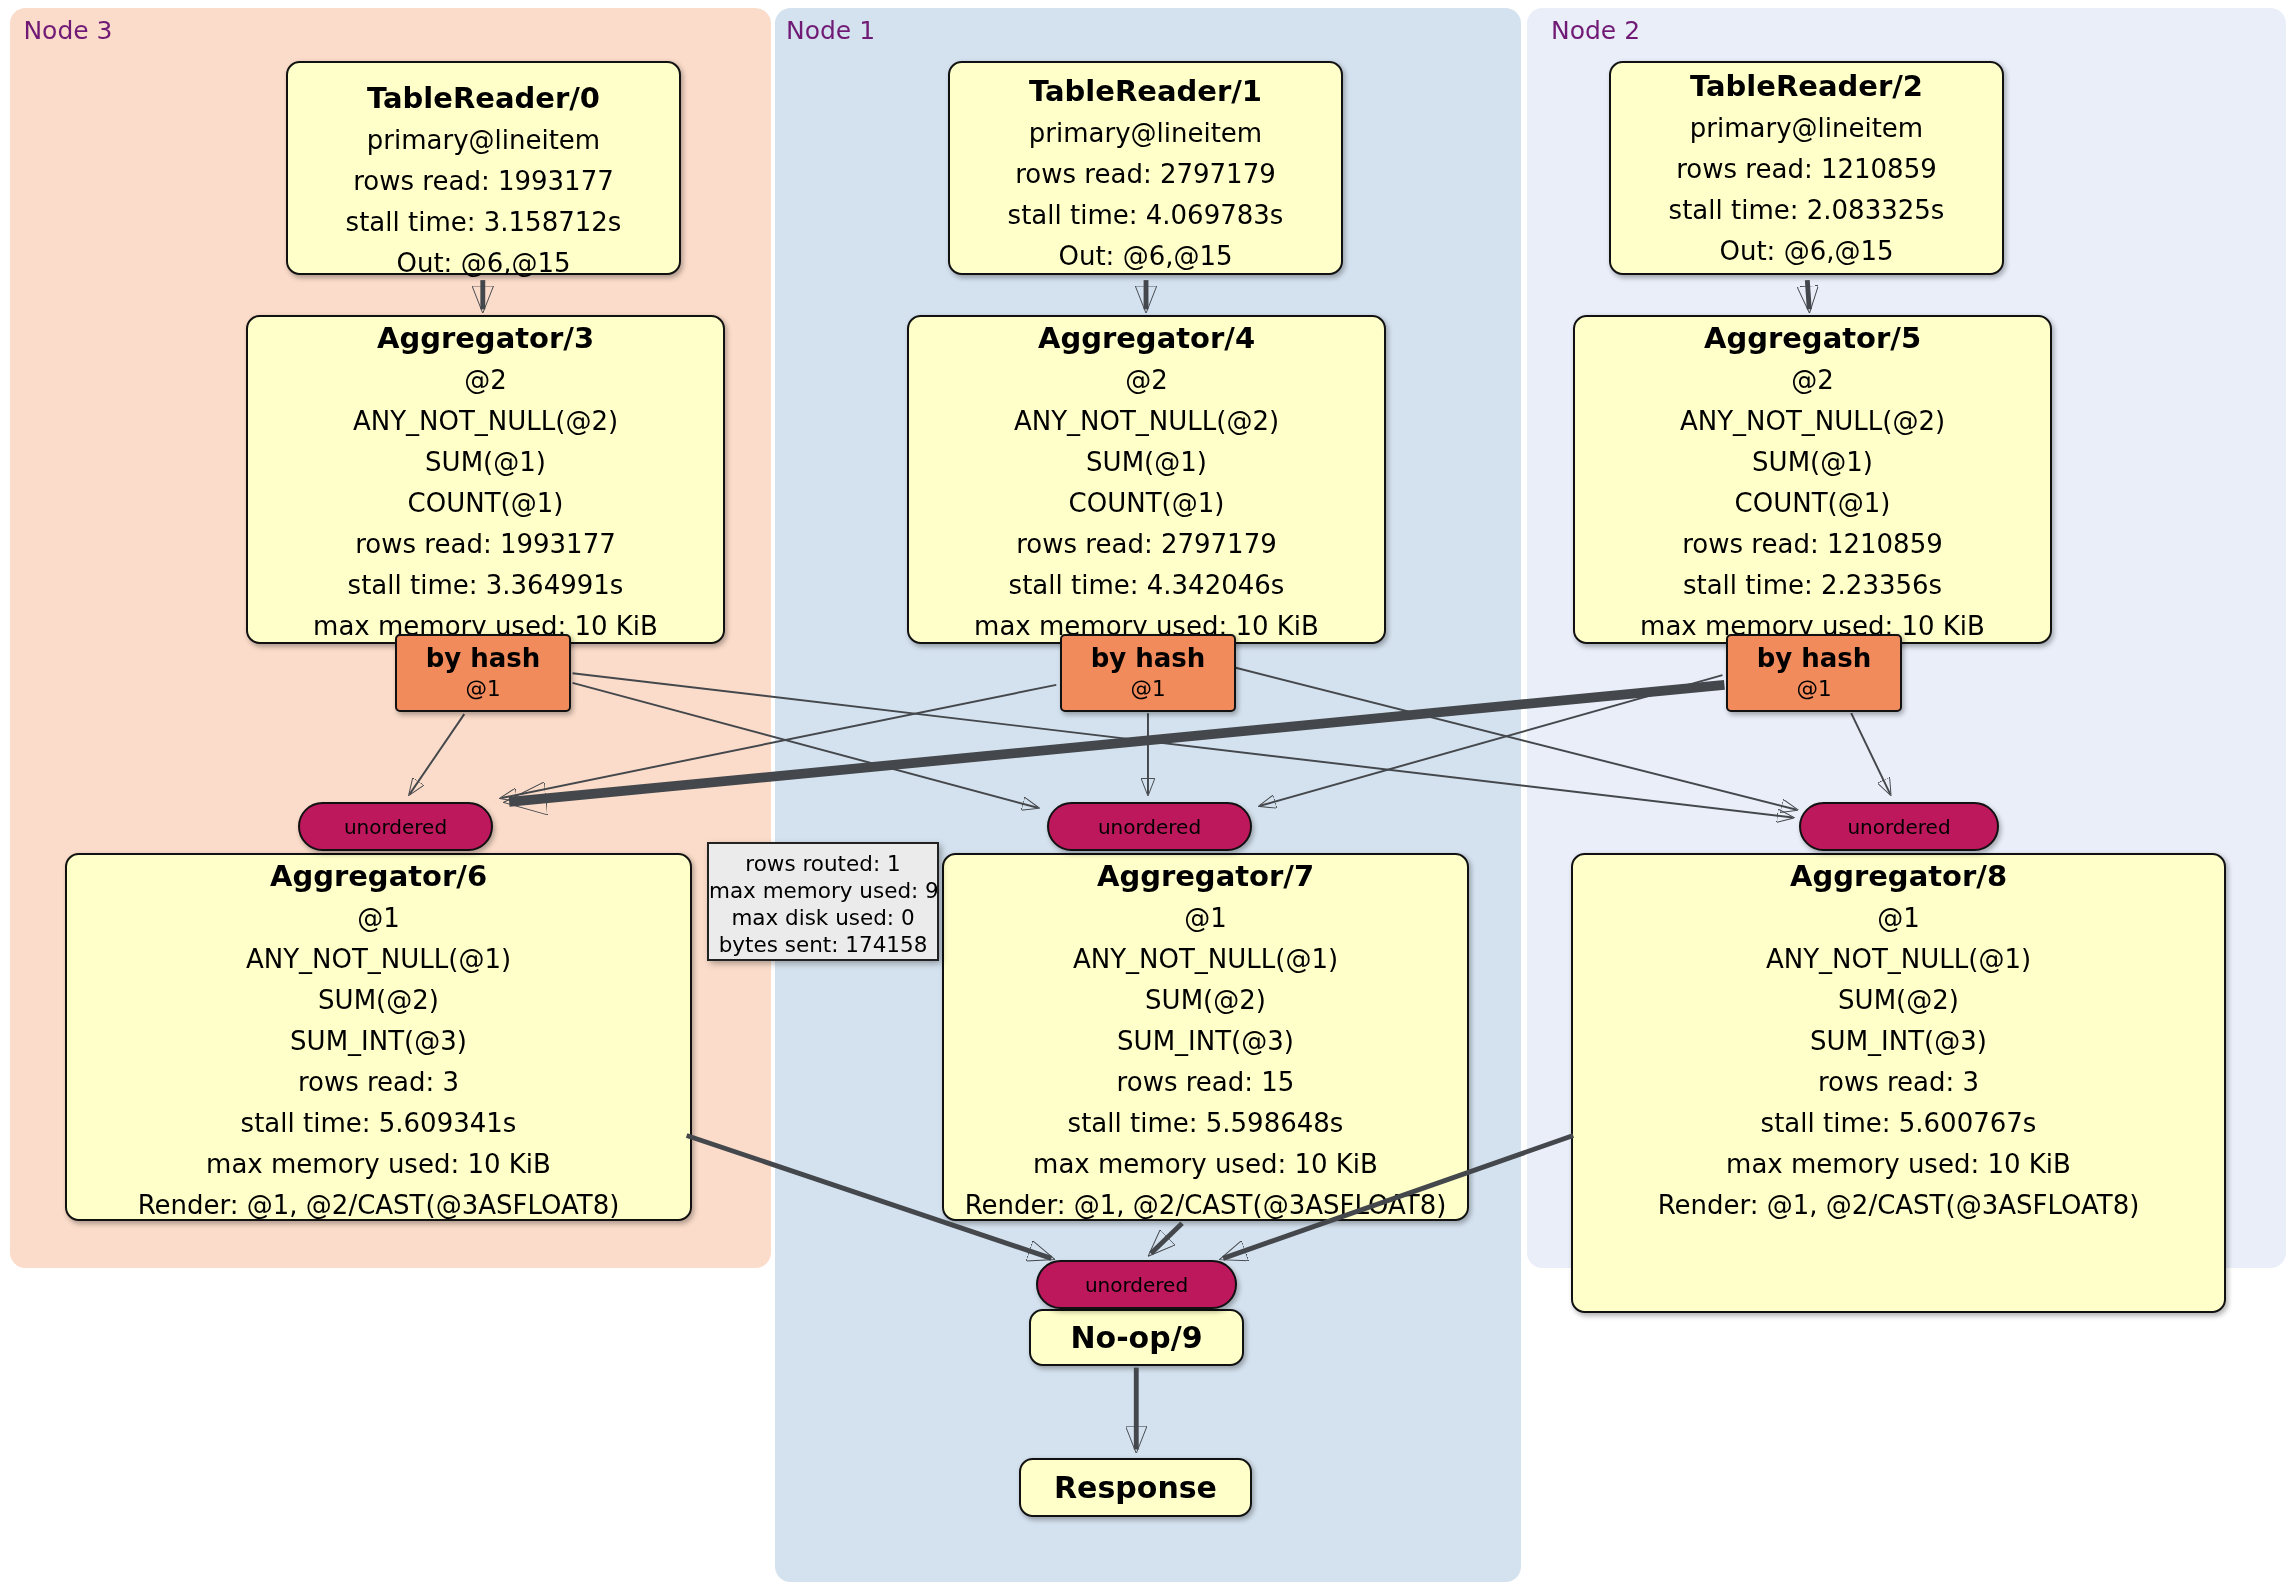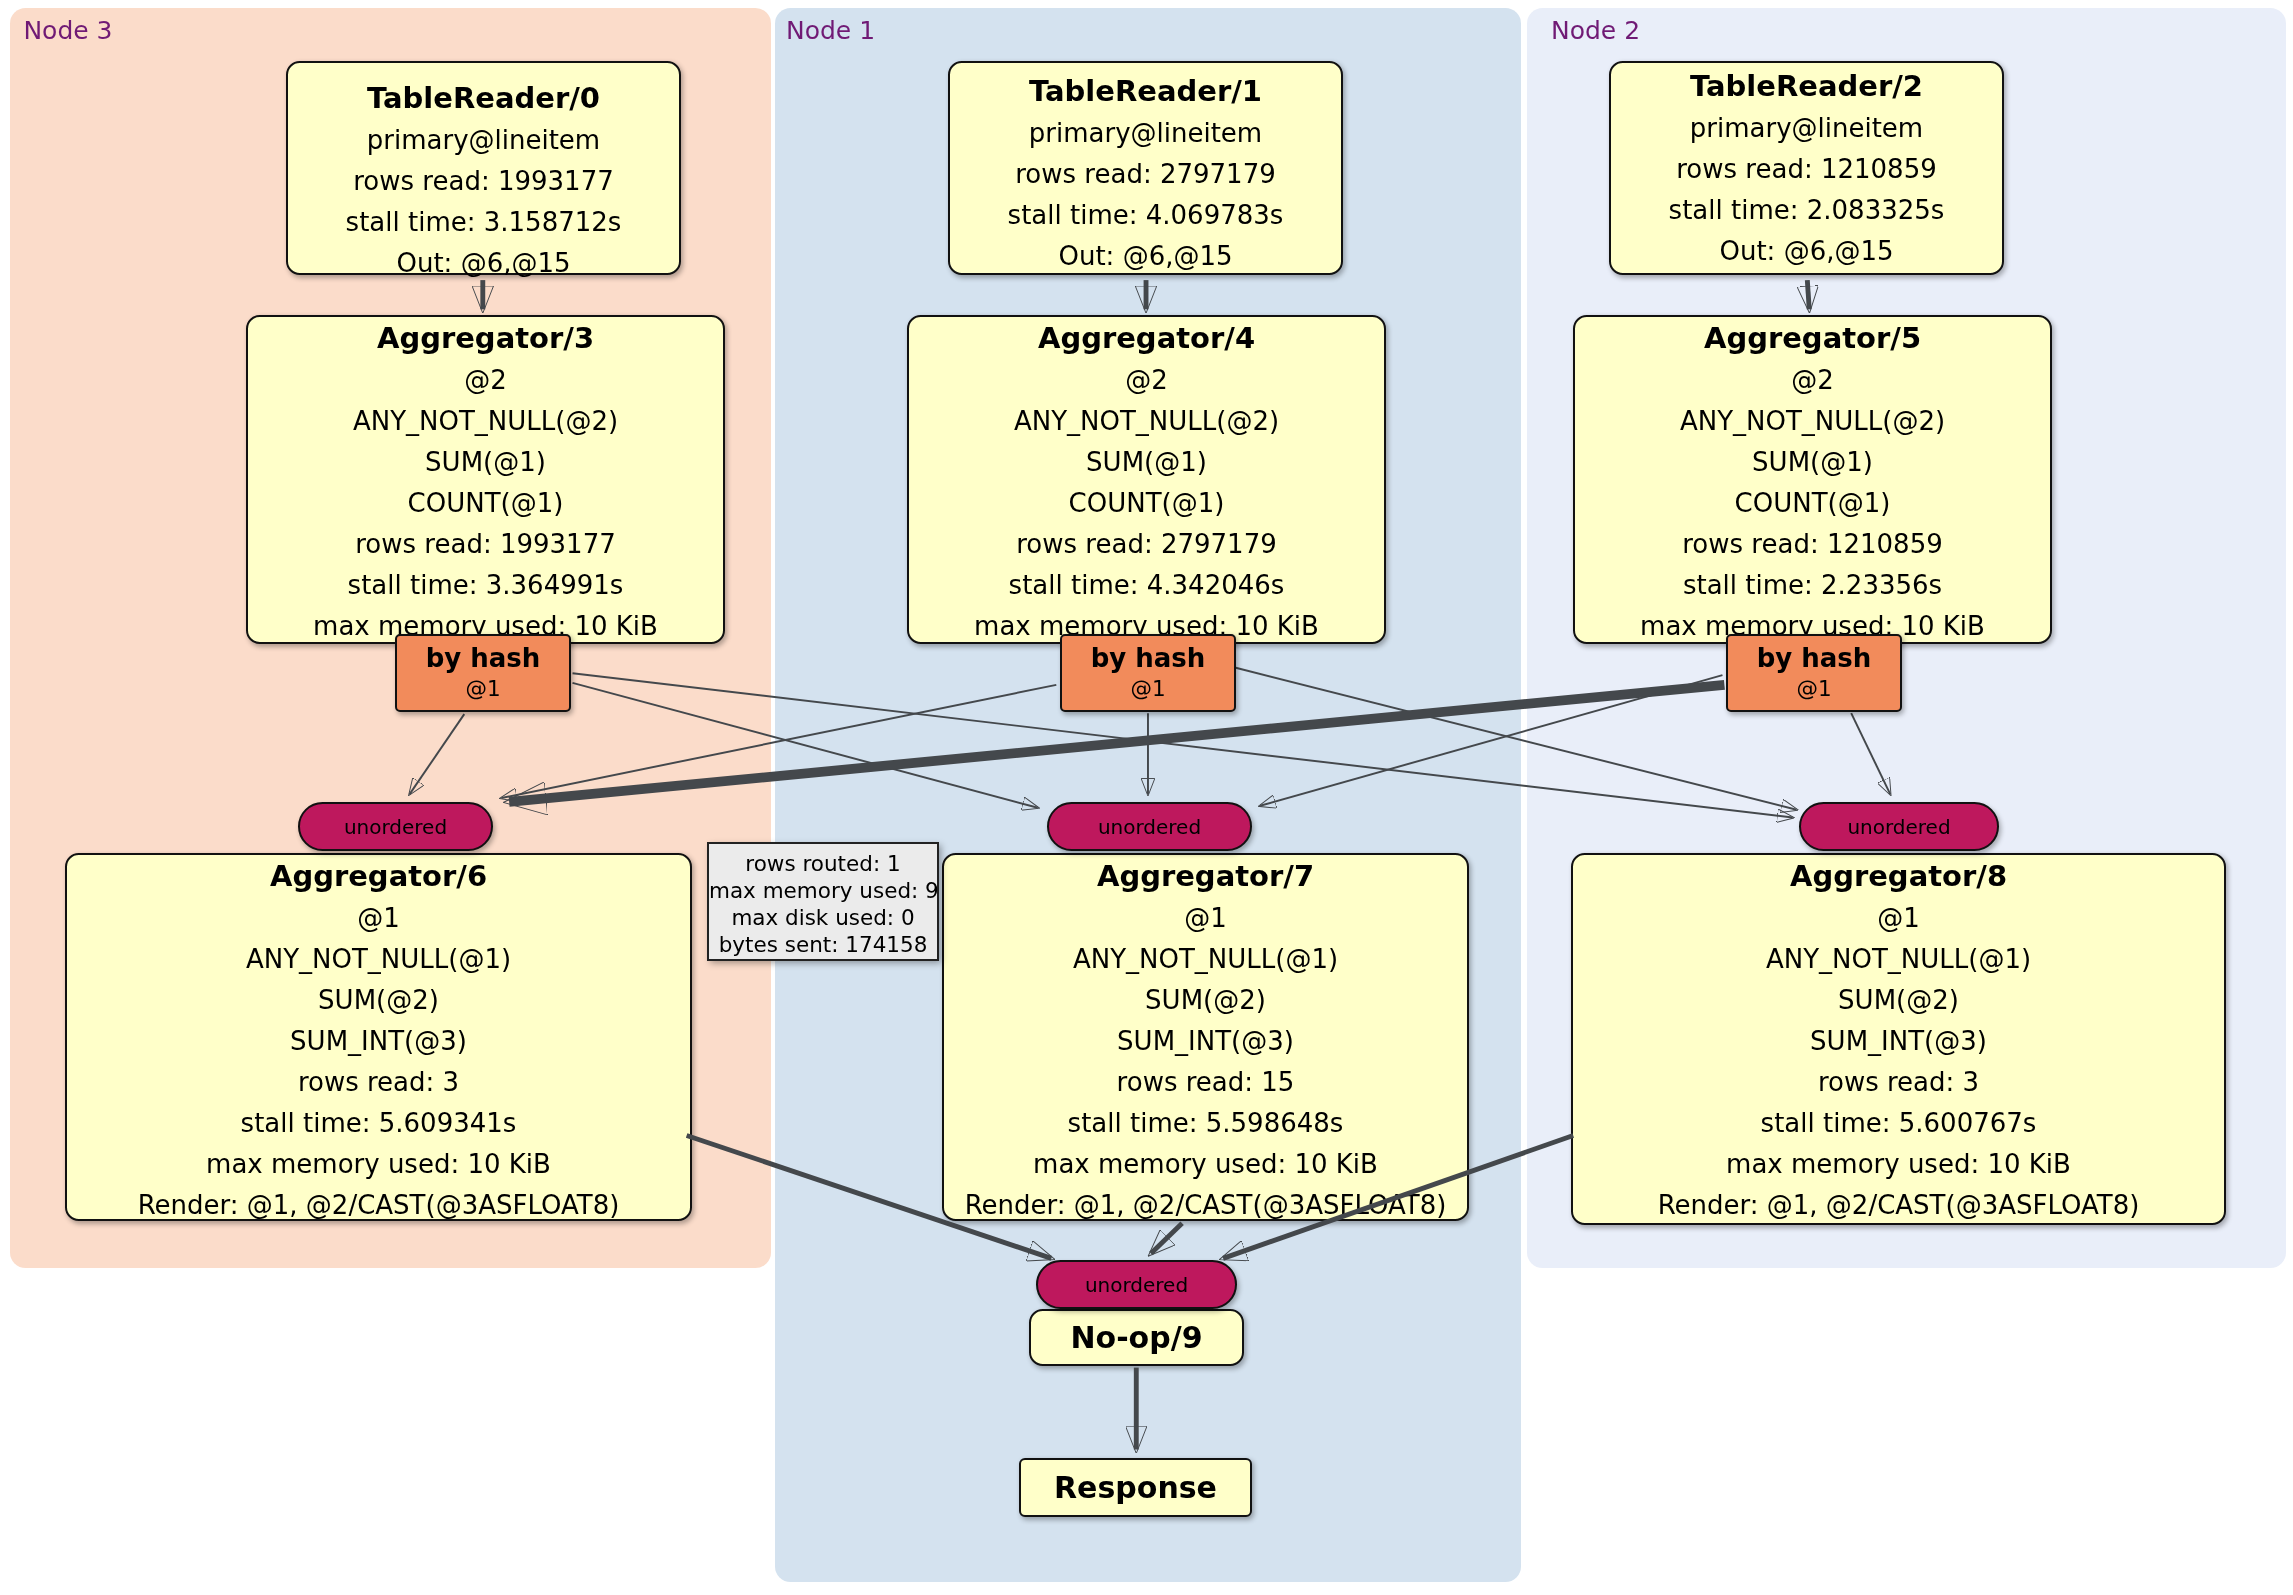--- a/index.html
+++ b/index.html
@@ -121,36 +121,36 @@
     <div class="t">Aggregator/7</div>
     <div class="l">@1</div>
     <div class="l">ANY_NOT_NULL(@1)</div>
     <div class="l">SUM(@2)</div>
     <div class="l">SUM_INT(@3)</div>
     <div class="l">rows read: 15</div>
     <div class="l">stall time: 5.598648s</div>
     <div class="l">max memory used: 10 KiB</div>
     <div class="l">Render: @1, @2/CAST(@3ASFLOAT8)</div>
   </div>
-  <div class="pbox" style="left:1571px;top:853px;width:655px;height:372px;">
+  <div class="pbox" style="left:1571px;top:853px;width:655px;height:460px;">
     <div class="t">Aggregator/8</div>
     <div class="l">@1</div>
     <div class="l">ANY_NOT_NULL(@1)</div>
     <div class="l">SUM(@2)</div>
     <div class="l">SUM_INT(@3)</div>
     <div class="l">rows read: 3</div>
     <div class="l">stall time: 5.600767s</div>
     <div class="l">max memory used: 10 KiB</div>
     <div class="l">Render: @1, @2/CAST(@3ASFLOAT8)</div>
   </div>
 
   <div class="pbox small" style="left:1029px;top:1309px;width:215px;height:57px;">
     <div class="t">No-op/9</div>
   </div>
-  <div class="pbox small" style="left:1019px;top:1458px;width:233px;height:59px;border-radius:6px;">
+  <div class="pbox small" style="left:1019px;top:1458px;width:233px;height:59px;">
     <div class="t">Response</div>
   </div>
 
   <svg id="edges" width="2294" height="1596" viewBox="0 0 2352 1636">
     <defs>
       <marker id="m2" markerUnits="userSpaceOnUse" markerWidth="18" markerHeight="14" refX="16" refY="7" orient="auto">
         <path d="M0,0 L18,7 L0,14 z" fill="#44484C"></path>
       </marker>
       <marker id="m5" markerUnits="userSpaceOnUse" markerWidth="28" markerHeight="22" refX="24" refY="11" orient="auto">
         <path d="M0,0 L28,11 L0,22 z" fill="#44484C"></path>

